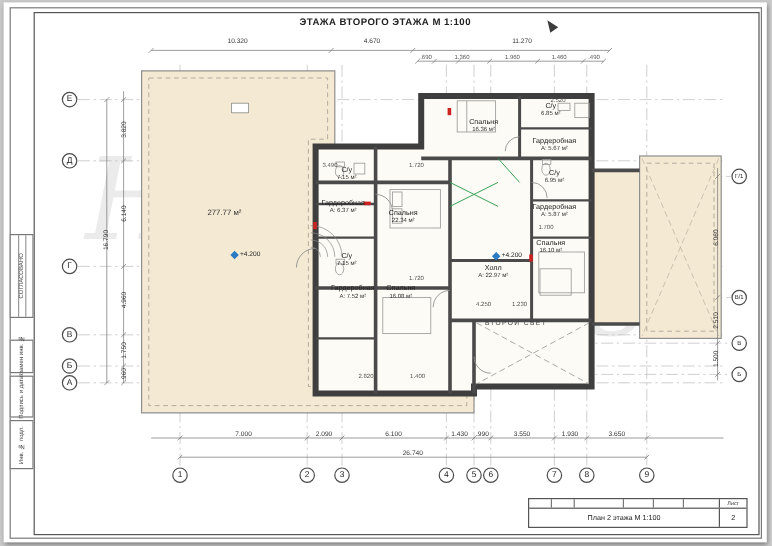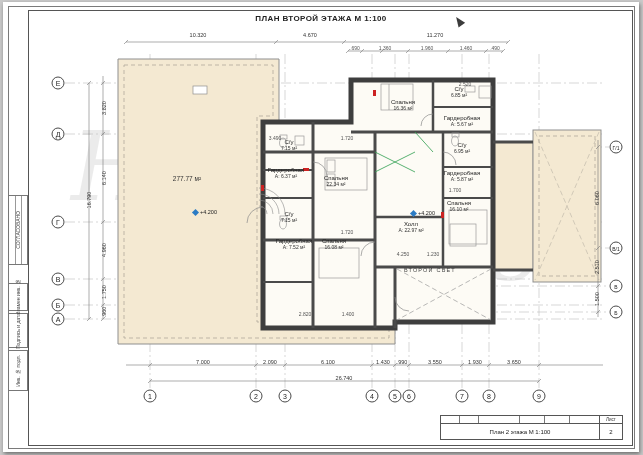--- a/index.html
+++ b/index.html
@@ -59,21 +59,21 @@
 <body>
 
 <div class="page">
  <div class="sheet">
   <div class="outer-frame"></div>
   <div class="inner-frame"></div>
 
   <div class="watermark w1">Hauses</div>
   <div class="watermark w2">Hauses</div>
 
-  <div class="sheet-title">ПЛАН ВТОРОЙ ЭТАЖА М 1:100</div>
+  <div class="sheet-title">ЭТАЖА ВТОРОГО ЭТАЖА М 1:100</div>
   <div class="north-arrow"></div>
 
   <div class="side-box" style="top:193px;height:70px;">
     <i style="left:6px;"></i>
         <i style="left:12px;"></i>
     <span>СОГЛАСОВАНО</span>
   </div>
   <div class="side-box" style="top:281px;height:28px;">
     <span>Взамен инв. №</span>
   </div>

